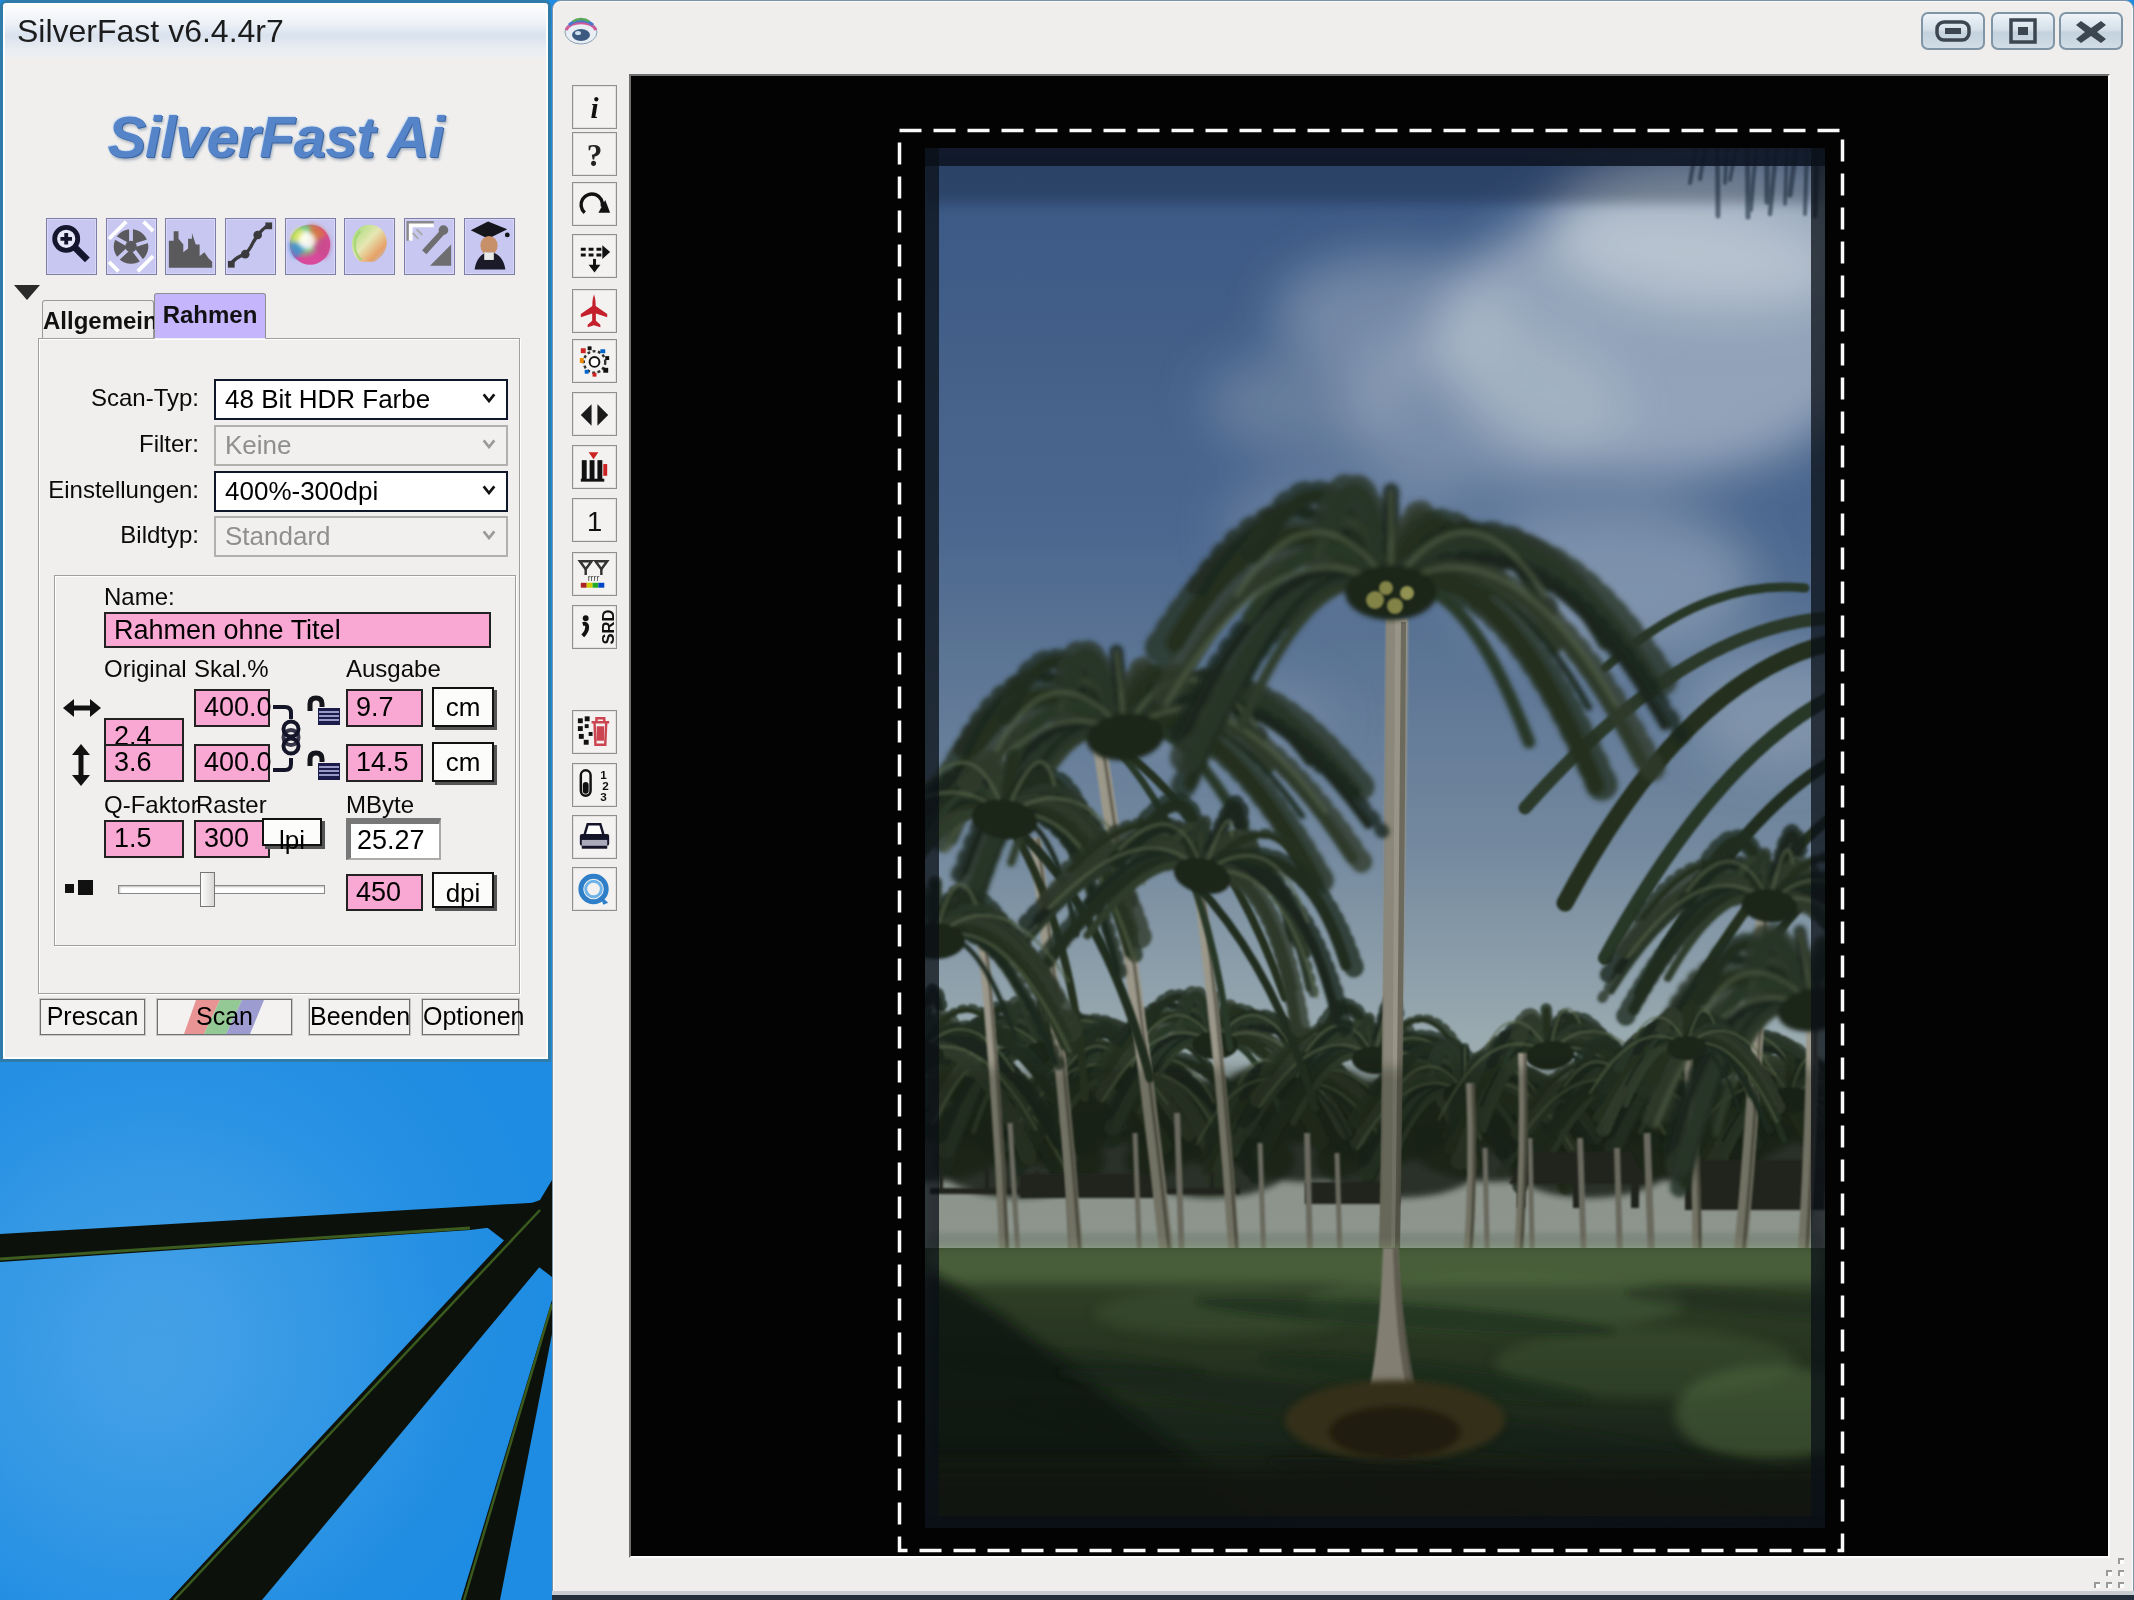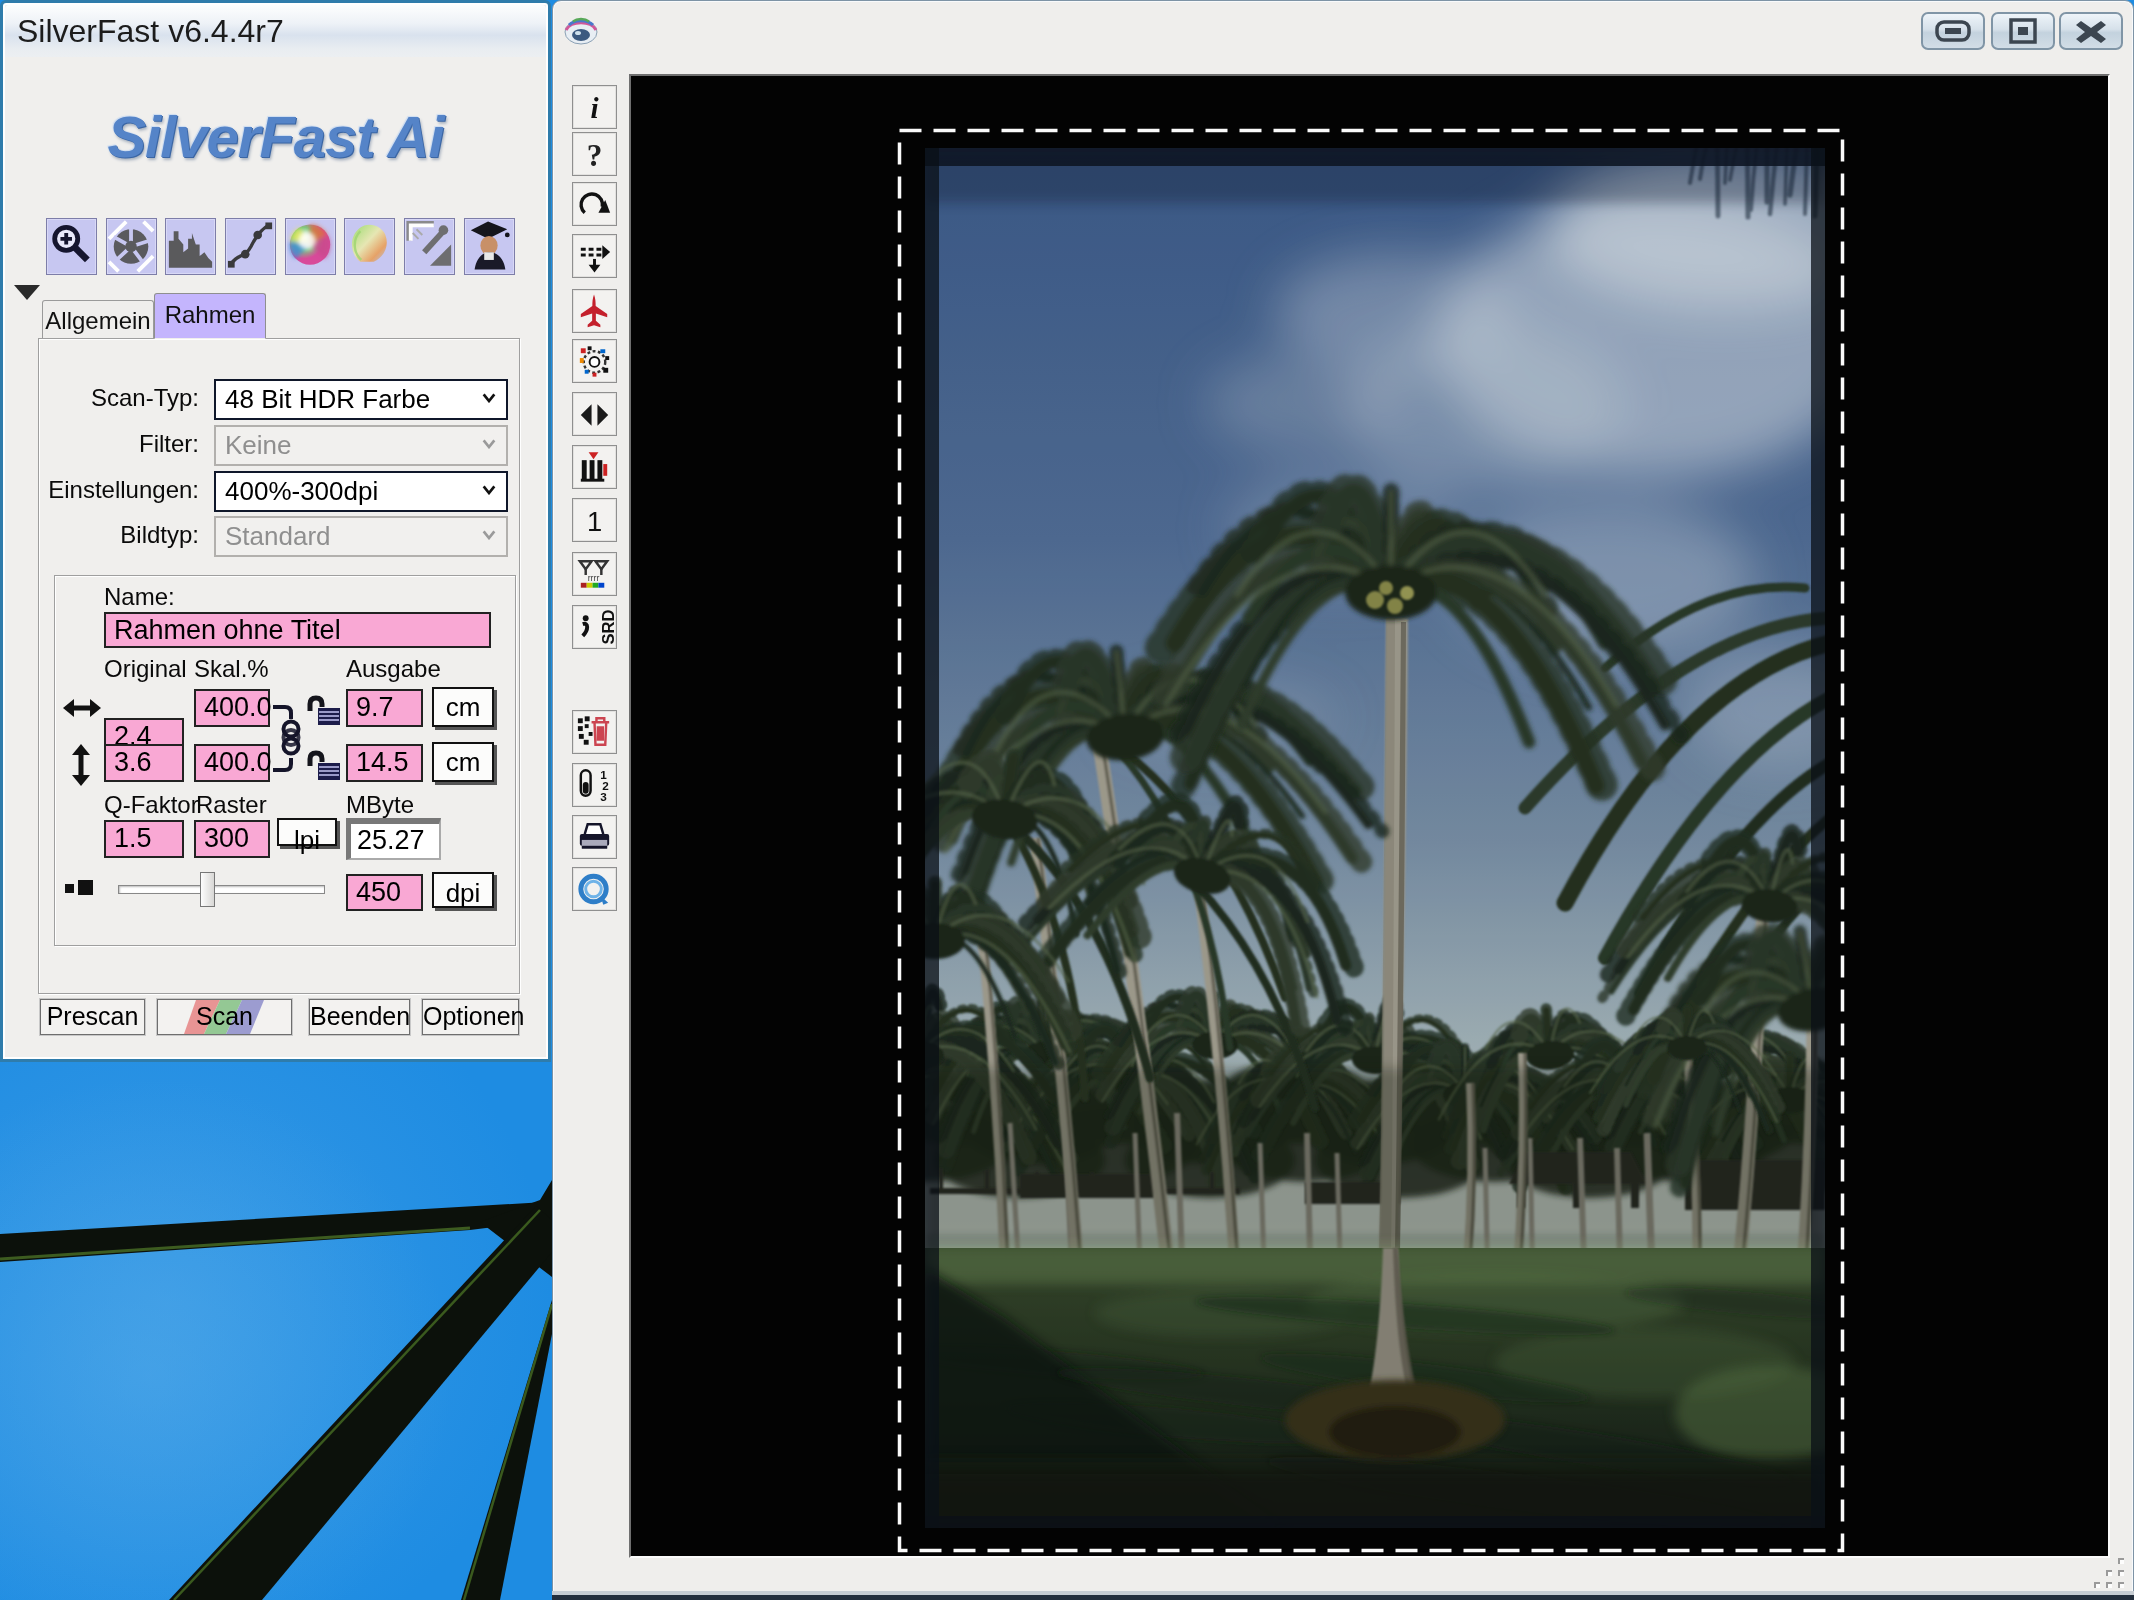--- a/index.html
+++ b/index.html
@@ -10,21 +10,21 @@
  box-shadow:inset 0 0 0 2px #ffffff;}
 #dlgtitle{position:absolute;left:2px;top:2px;right:2px;height:52px;
  background:linear-gradient(#fdfefe 0%,#eef2f7 35%,#d9e2ee 58%,#e9edf1 85%,#ecefF2 100%);
  border-radius:4px 4px 0 0;}
 #dlgtitle span{position:absolute;left:12px;top:8px;font-size:32px;color:#1c1c1c;}
 #logo{position:absolute;left:0;top:100px;width:100%;text-align:center;
  font-size:58px;font-weight:bold;font-style:italic;color:#5584c8;letter-spacing:-1px;
  text-shadow:1px 1px 0 #3b66a4, 2px 3px 3px #a8b2c0, -1px -1px 1px #cddcf0;}
 .tbtn{position:absolute;top:215px;width:51px;height:57px;background:#c7c7f1;
  border:1px solid #7d7da8;box-shadow:inset 0 0 0 1px #d8d8f6;}
-.tab{position:absolute;font-size:24px;color:#111;text-align:center;}
+.tab{position:absolute;font-size:24px;color:#111;text-align:center;font-weight:bold;}
 #tab1{left:39px;top:297px;width:112px;height:39px;background:#efeeec;
  border:1px solid #9a9a9a;border-bottom:none;border-radius:3px 3px 0 0;line-height:39px;}
 #tab2{left:151px;top:290px;width:112px;height:46px;background:#c4b5fd;
  border:1px solid #8f8f8f;border-bottom:1px solid #f0efed;border-radius:3px 3px 0 0;line-height:42px;z-index:3;}
 .gbox{position:absolute;border:1px solid #9f9f9f;box-shadow:inset 1px 1px 0 #fff,1px 1px 0 #fff;}
 #gb1{left:35px;top:335px;width:482px;height:656px;}
 #gb2{left:51px;top:572px;width:462px;height:371px;}
 .lbl{position:absolute;font-size:24px;color:#0a0a0a;white-space:nowrap;}
 .rlbl{position:absolute;font-size:24px;color:#0a0a0a;text-align:right;white-space:nowrap;}
 .combo{position:absolute;left:211px;width:294px;height:41px;background:#fff;
@@ -719,21 +719,21 @@
 <rect x="12" y="13" width="22" height="17" fill="#1c1c4a"></rect>
 <g stroke="#9a9ac8" stroke-width="2">
         <path d="M13,17 H33 M13,21 H33 M13,25 H33"></path>
       </g>
 </svg>
     <div class="lbl" style="left:101px;top:788px">Q-Faktor</div>
     <div class="lbl" style="left:193px;top:788px">Raster</div>
     <div class="lbl" style="left:343px;top:788px">MByte</div>
     <div class="inp" style="left:101px;top:817px;width:80px;height:38px">1.5</div>
     <div class="inp" style="left:191px;top:817px;width:76px;height:38px">300</div>
-    <div class="btn3" style="left:274px;top:815px;width:60px;height:28px;line-height:40px">lpi</div>
+    <div class="btn3" style="left:259px;top:815px;width:60px;height:28px;line-height:40px">lpi</div>
     <div class="abs" style="left:343px;top:815px;width:95px;height:42px;background:#fff;border-top:6px solid #787878;border-left:5px solid #787878;border-right:2px solid #aaa;border-bottom:2px solid #aaa;font-size:27px;padding-left:6px;line-height:32px">25.27</div>
     <svg class="abs" style="left:62px;top:874px" width="36" height="22" viewBox="0 0 36 22">
       <rect x="0" y="7" width="9" height="9" fill="#111"></rect>
       <rect x="13" y="3" width="15" height="15" fill="#111"></rect>
     </svg>
     <div class="abs" style="left:115px;top:882px;width:207px;height:9px;background:#fff;border:1px solid #888;box-shadow:inset 1px 1px 2px #bbb"></div>
     <div class="abs" style="left:197px;top:869px;width:15px;height:35px;background:linear-gradient(90deg,#fdfdfd,#d8d7d5);border:1px solid #777"></div>
     <div class="inp" style="left:343px;top:871px;width:77px;height:37px">450</div>
     <div class="btn3" style="left:429px;top:869px;width:62px;height:36px;line-height:38px">dpi</div>
     <div class="pbtn" style="left:37px;width:105px">Prescan</div>

